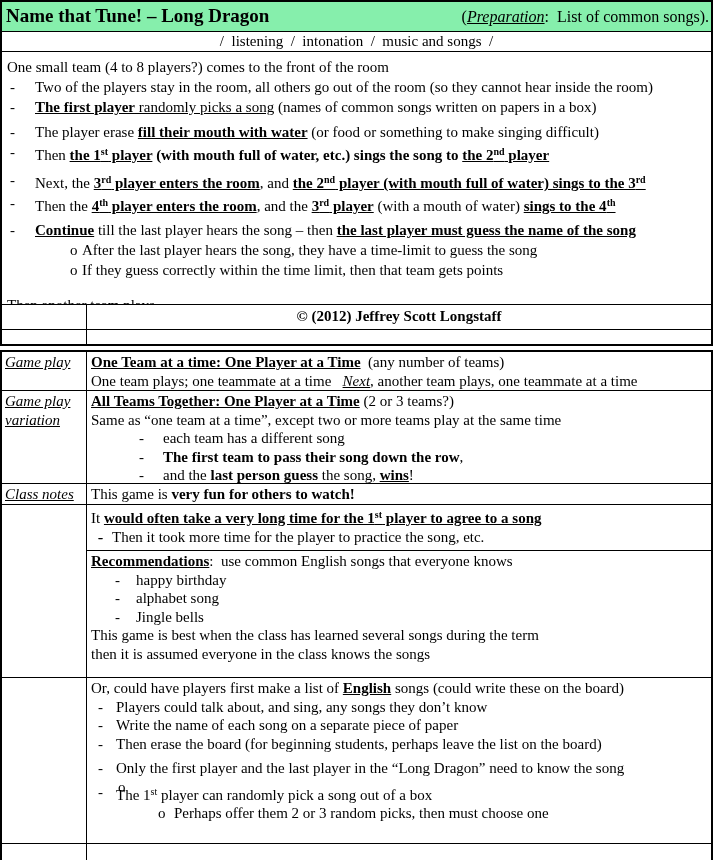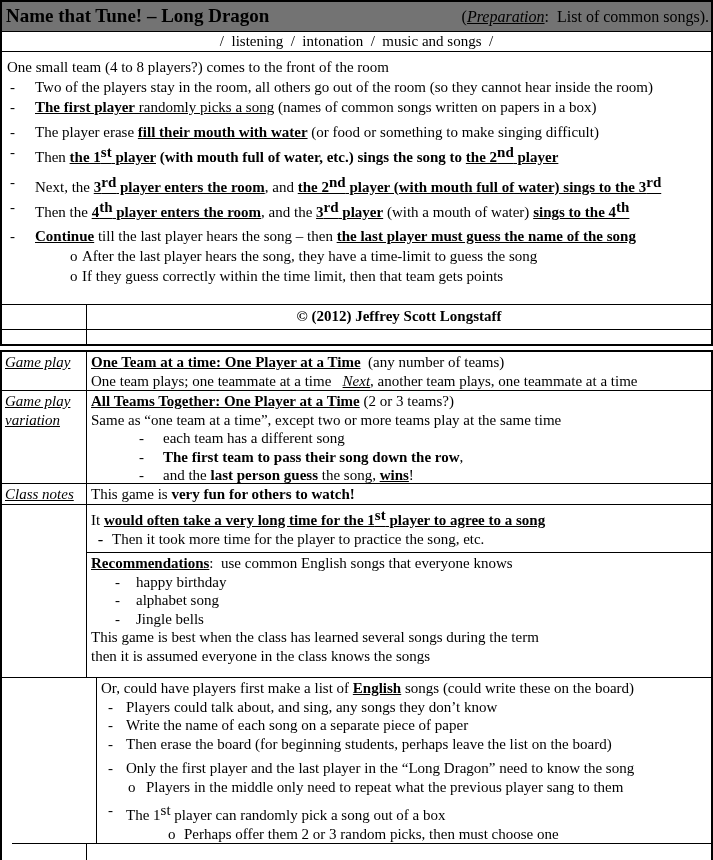--- a/index.html
+++ b/index.html
@@ -27,45 +27,45 @@
   .lcell{width:85px;border-right:1px solid #000;flex:none;padding:1px 0 0 3px;
          font-size:15px;overflow:hidden;}
   .rcell{flex:1;overflow:hidden;}
   .cr-text{flex:1;text-align:center;font-weight:bold;font-size:15px;line-height:23px;}
   
   .t2row{display:flex;border-bottom:1px solid #000;overflow:hidden;}
   .t2row:nth-child(1){height:39px;}
   .t2row:nth-child(2){height:93px;}
   .t2row:nth-child(3){height:21px;}
   .t2row:nth-child(4){height:173px;}
-  .t2row:nth-child(5){height:166px;margin-left:10px;}
+  .t2row:nth-child(5){height:166px;}
   .t2label{width:85px;border-right:1px solid #000;flex:none;padding:1px 0 0 3px;
            font-size:15px;overflow:hidden;}
   .t2label .ln{line-height:19px;font-family:Liberation Serif, serif;}
   .t2content{flex:1;overflow:hidden;font-size:15px;}
   .t2content .ln{line-height:18.5px;}
   .t2section{padding:1px 0 1px 4px;}
   .t2section.pad-b{padding-bottom:4px;}
   .t2section + .t2section{border-top:1px solid #000;}
   .t2row.partial{border-bottom:none;flex:1;min-height:7px;}
   
   .ln{position:relative;white-space:nowrap;}
   .bu{position:absolute;}
   .b{font-weight:bold;}
   .u{text-decoration:underline;}
   .i{font-style:italic;}
-  .sp{font-size:15px;vertical-align:5px;}
+  .sp{font-size:10px;vertical-align:5px;}
 </style>
 </head>
 <body>
 
 <div class="doc">
 
   <div class="tbl">
-    <div class="h-row" style="background: #737373;">
+    <div class="h-row" style="background: #86efac;">
       <span class="h-title">Name that Tune! – Long Dragon</span>
       <span class="h-prep"><span>(</span><span class="u i">Preparation</span><span>:&nbsp; List of common songs).</span></span>
     </div>
     <div class="kw-row">/&nbsp; listening&nbsp; /&nbsp; intonation&nbsp; /&nbsp; music and songs&nbsp; /</div>
     <div class="desc">
         <div class="ln"><span>One small team (4 to 8 players?) comes to the front of the room</span></div>
         <div class="ln" style="padding-left: 28px;"><span class="bu" style="left: 3px;">-</span><span>Two of the players stay in the room, all others go out of the room (so they cannot hear inside the room)</span></div>
         <div class="ln" style="padding-left: 28px;"><span class="bu" style="left: 3px;">-</span><span class="b u">The first player</span><span class="u"> randomly picks a song</span><span> (names of common songs written on papers in a box)</span></div>
         <div class="ln" style="margin-top: 5px; padding-left: 28px;"><span class="bu" style="left: 3px;">-</span><span>The player erase </span><span class="b u">fill their mouth with water</span><span> (or food or something to make singing difficult)</span></div>
         <div class="ln" style="padding-left: 28px;"><span class="bu" style="left: 3px;">-</span><span>Then </span><span class="b u">the 1</span><span class="b u"><span class="sp">st</span></span><span class="b u"> player</span><span class="b"> (with mouth full of water, etc.) sings the song to </span><span class="b u">the 2</span><span class="b u"><span class="sp">nd</span></span><span class="b u"> player</span></div>
@@ -146,21 +146,21 @@
         </div>
         <div class="t2row">
           <div class="t2label"></div>
           <div class="t2content">
             <div class="t2section">
               <div class="ln"><span>Or, could have players first make a list of </span><span class="b u">English</span><span> songs (could write these on the board)</span></div>
               <div class="ln" style="padding-left: 25px;"><span class="bu" style="left: 7px;">-</span><span>Players could talk about, and sing, any songs they don’t know</span></div>
               <div class="ln" style="padding-left: 25px;"><span class="bu" style="left: 7px;">-</span><span>Write the name of each song on a separate piece of paper</span></div>
               <div class="ln" style="padding-left: 25px;"><span class="bu" style="left: 7px;">-</span><span>Then erase the board (for beginning students, perhaps leave the list on the board)</span></div>
               <div class="ln" style="margin-top: 6px; padding-left: 25px;"><span class="bu" style="left: 7px;">-</span><span>Only the first player and the last player in the “Long Dragon” need to know the song</span></div>
-              <div class="ln" style="padding-left: 45px;"><span class="bu" style="left: 27px;">o</span><span>Players in the middle only need to repeat what the previous player sang to them</span></div>
+              <div class="ln" style="padding-left: 45px;"><span class="bu" style="left: 27px;">o</span></div>
               <div class="ln" style="margin-top: 5px; padding-left: 25px;"><span class="bu" style="left: 7px;">-</span><span>The 1</span><span><span class="sp">st</span></span><span> player can randomly pick a song out of a box</span></div>
               <div class="ln" style="padding-left: 83px;"><span class="bu" style="left: 67px;">o</span><span>Perhaps offer them 2 or 3 random picks, then must choose one</span></div>
             </div>
           </div>
         </div>
       </div>
     <div class="t2row partial">
       <div class="t2label"></div>
       <div class="t2content"></div>
     </div>

